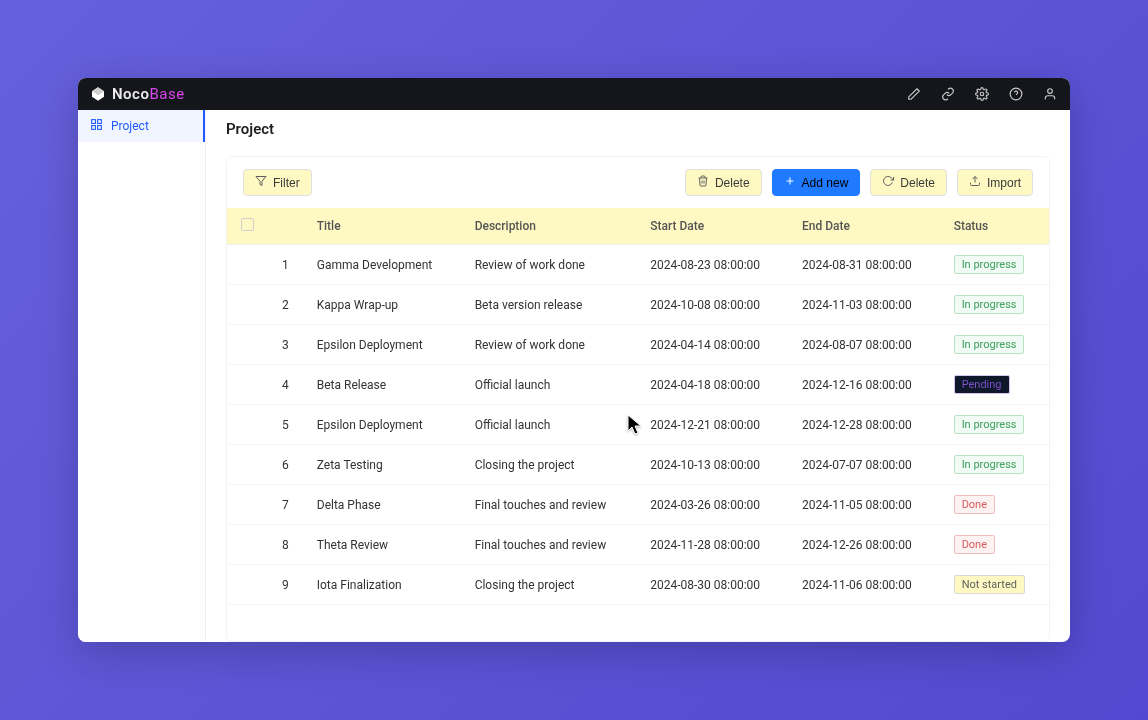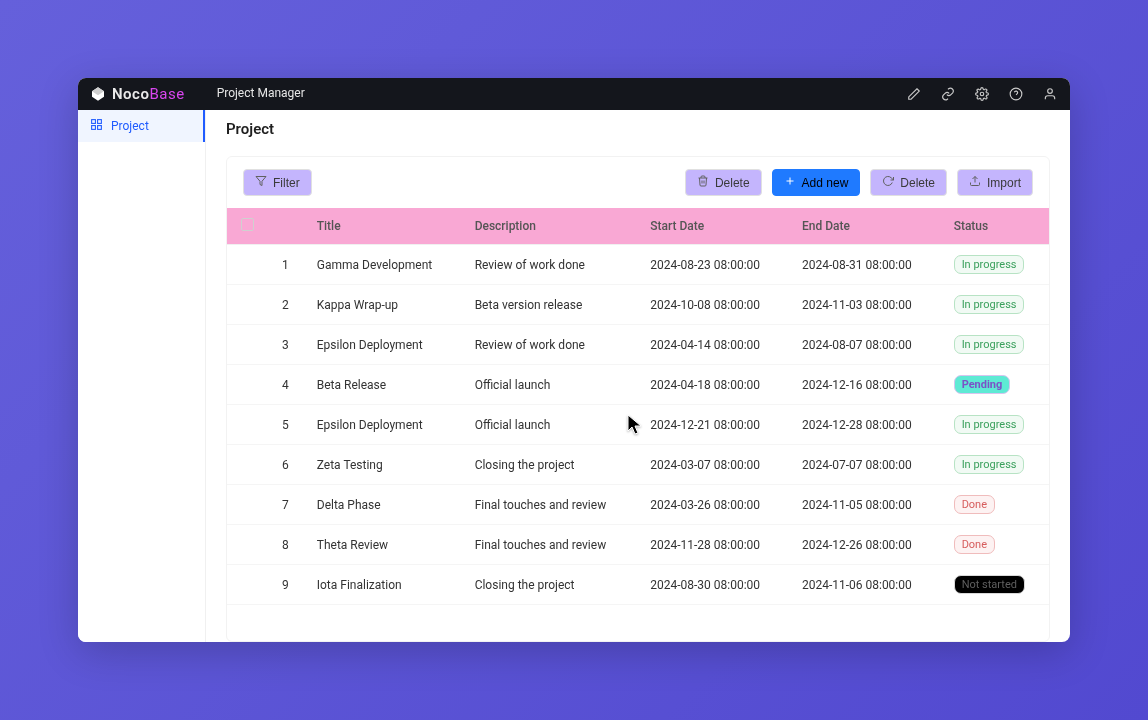--- a/index.html
+++ b/index.html
@@ -29,21 +29,21 @@
   align-items: center;
   padding: 0 12px;
   color: #eaeaea;
 }
 .logo {
   display: flex;
   align-items: center;
   font-weight: 600;
   font-size: 15px;
   letter-spacing: 0.5px;
-  margin-right: 24px;
+  margin-right: 6px;
 }
 .logo-icon {
   width: 16px;
   height: 16px;
   margin-right: 6px;
   display: inline-flex;
 }
 .logo .light { font-weight: 400; color: #d946ef; }
 .tab-name {
   font-size: 12px;
@@ -121,21 +121,21 @@
 }
 .toolbar-spacer { flex: 1; }
 .btn {
   display: inline-flex;
   align-items: center;
   gap: 6px;
   padding: 5px 11px;
   font-size: 12px;
   border-radius: 4px;
   border: 1px solid #e0e0e0;
-  background: #c4b5fd;
+  background: #fef9c3;
   color: #3a3a3a;
   cursor: pointer;
 }
 .btn svg { stroke: #606060; }
 .btn.primary {
   background: #1f7aff;
   border-color: #1f7aff;
   color: #000000;
 }
 .btn.primary svg { stroke: #fff; }
@@ -143,62 +143,61 @@
   width: 100%;
   border-collapse: collapse;
   font-size: 12px;
 }
 .table thead th {
   text-align: left;
   font-weight: 500;
   color: #555;
   padding: 10px 14px;
   border-bottom: 1px solid #f0f0f0;
-  background: #f9a8d4;
+  background: #fef9c3;
 }
 .table tbody td {
   padding: 10px 14px;
   border-bottom: 1px solid #f5f5f5;
   color: #333;
 }
 .chk-col { width: 34px; text-align: center; }
 .idx-col { width: 32px; color: #555; }
 .chkbox {
   width: 13px; height: 13px;
   border: 1px solid #d0d0d0;
   border-radius: 2px;
   display: inline-block;
 }
 .tag {
   display: inline-block;
   padding: 2px 7px;
-  border-radius: 7px;
+  border-radius: 2px;
   font-size: 11px;
   border: 1px solid;
 }
 .tag.in-progress {
   color: #3aa05c;
   border-color: #b7e3c4;
   background: #f1faf4;
 }
 .tag.pending {
   color: #7b52c7;
   border-color: #d6c5ef;
-  background: #5eead4;
-  font-weight: bold;
+  background: #0f172a;
 }
 .tag.done {
   color: #d65c5c;
   border-color: #f0bcbc;
   background: #fdf2f2;
 }
 .tag.not-started {
   color: #5f5f5f;
   border-color: #d9d9d9;
-  background: #000000;
+  background: #fef9c3;
 }
 .cursor {
   position: absolute;
   top: 414px;
   left: 627px;
   pointer-events: none;
   z-index: 10;
 }
 .cursor svg { filter: drop-shadow(0 1px 1px rgba(0,0,0,0.3)); }
 </style>
@@ -211,21 +210,20 @@
     <div class="logo">
       <span class="logo-icon">
         <svg viewBox="0 0 24 24" width="16" height="16" fill="#fff">
             <path d="M12 2 L3 8 L3 16 L12 22 L21 16 L21 8 Z" fill="#fff"></path>
             <path d="M12 2 L21 8 L12 14 L3 8 Z" fill="#cfcfcf"></path>
           </svg>
       </span>
       <span>Noco</span>
         <span class="light">Base</span>
     </div>
-    <div class="tab-name">Project Manager</div>
     <div class="top-right-icons">
       <span>
           <svg width="14" height="14" viewBox="0 0 24 24" fill="none" stroke="#c9c9c9" stroke-width="2">
             <path d="M17 3l4 4L7 21H3v-4L17 3z"></path>
           </svg>
         </span>
       <span>
           <svg width="14" height="14" viewBox="0 0 24 24" fill="none" stroke="#c9c9c9" stroke-width="2">
             <path d="M10 13a5 5 0 0 0 7 0l3-3a5 5 0 0 0-7-7l-1 1"></path>
             <path d="M14 11a5 5 0 0 0-7 0l-3 3a5 5 0 0 0 7 7l1-1"></path>
@@ -368,21 +366,21 @@
                 <td>Official launch</td>
                 <td>2024-12-21 08:00:00</td>
                 <td>2024-12-28 08:00:00</td>
                 <td><span class="tag in-progress">In progress</span></td>
               </tr>
               <tr>
                 <td class="chk-col"></td>
                 <td class="idx-col">6</td>
                 <td>Zeta Testing</td>
                 <td>Closing the project</td>
-                <td>2024-03-07 08:00:00</td>
+                <td>2024-10-13 08:00:00</td>
                 <td>2024-07-07 08:00:00</td>
                 <td><span class="tag in-progress">In progress</span></td>
               </tr>
               <tr>
                 <td class="chk-col"></td>
                 <td class="idx-col">7</td>
                 <td>Delta Phase</td>
                 <td>Final touches and review</td>
                 <td>2024-03-26 08:00:00</td>
                 <td>2024-11-05 08:00:00</td>

